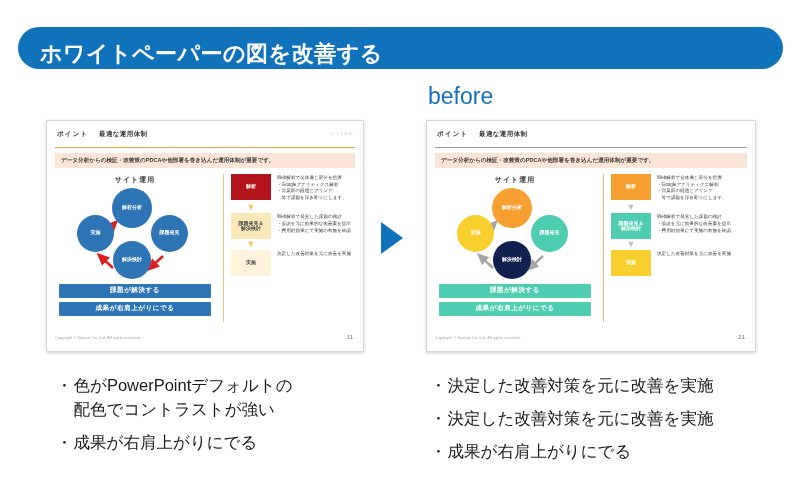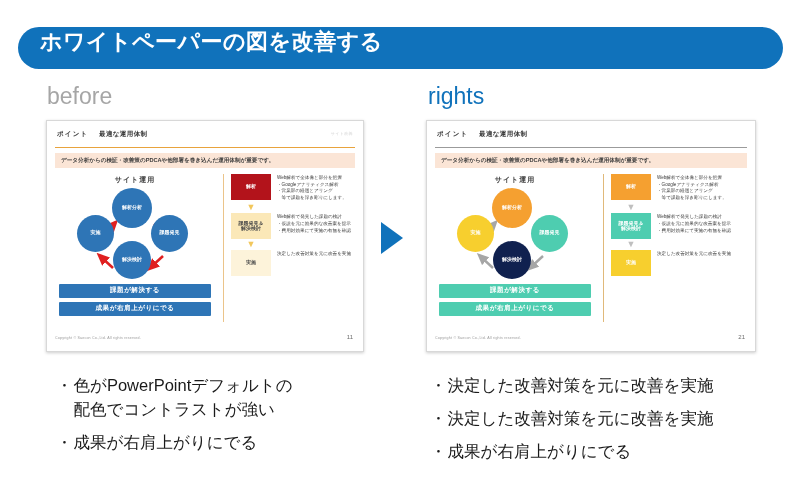--- a/index.html
+++ b/index.html
@@ -8,21 +8,21 @@
     background: #ffffff;
     font-family: "Liberation Sans", "DejaVu Sans", sans-serif;
     overflow: hidden;
   }
   #page { position: relative; width: 801px; height: 495px; background:#fff; }
 
   
   .title-banner{
     position:absolute; left:18px; top:27px; width:765px; height:42px;
     background:#1072BB; border-radius:21px;
-    display:flex; align-items:flex-start;
+    display:flex; align-items:flex-end;
   }
   .title-banner .title-text{
     color:#ffffff; font-size:22px; font-weight:bold;
     margin-left:22px; letter-spacing:0.5px; white-space:nowrap;
   }
 
   
   .side-label{ position:absolute; font-size:23px; font-weight:normal; }
   .label-before{ left:47px; top:83px; color:#A6A6A6; }
   .label-after { left:428px; top:83px; color:#1072BB; }
@@ -155,22 +155,21 @@
 </style>
 </head>
 <body>
 
 <div id="page">
 
   <div class="title-banner">
     <span class="title-text">ホワイトペーパーの図を改善する</span>
   </div>
 
-  <div class="side-label label-before">before</div>
-  <div class="side-label label-after">rights</div>
+  <div class="side-label label-after">before</div>
 
   <div class="slide slide-before">
     <div class="slide-head">
       <span class="point-label">ポイント</span>
       <span class="head-title">最適な運用体制</span>
       <span class="head-right">サイト改善</span>
       <div class="head-rule rule-orange"></div>
     </div>
     <div class="lead-band band-peach">データ分析からの検証・改善策のPDCAや他部署を巻き込んだ運用体制が重要です。</div>
 

